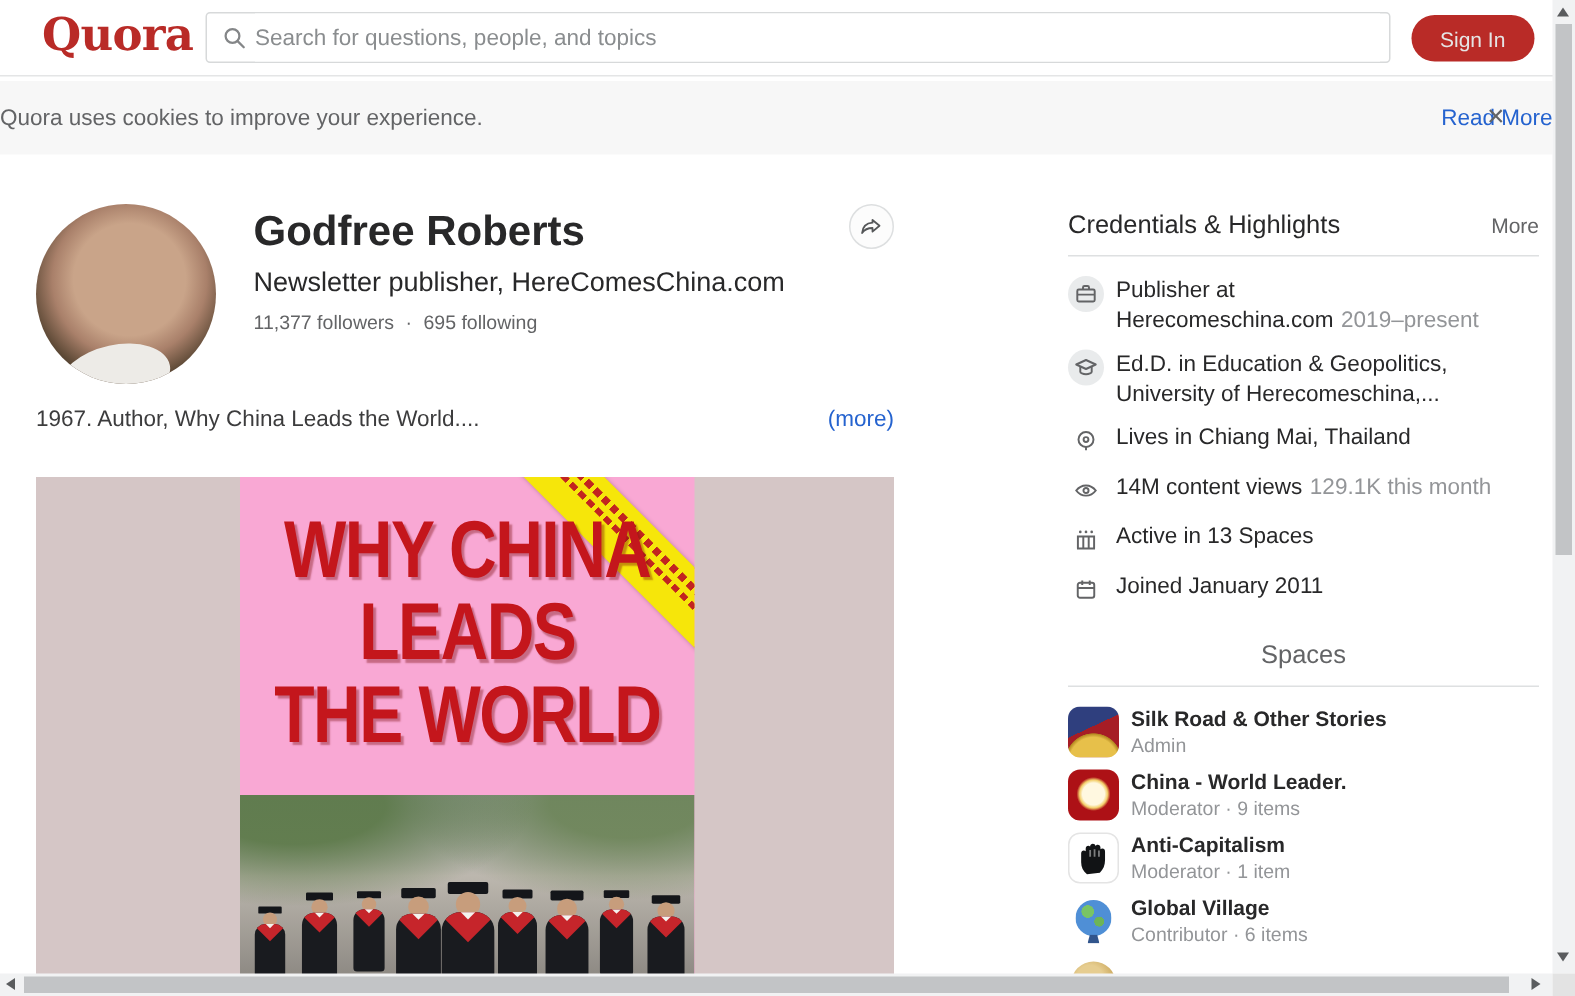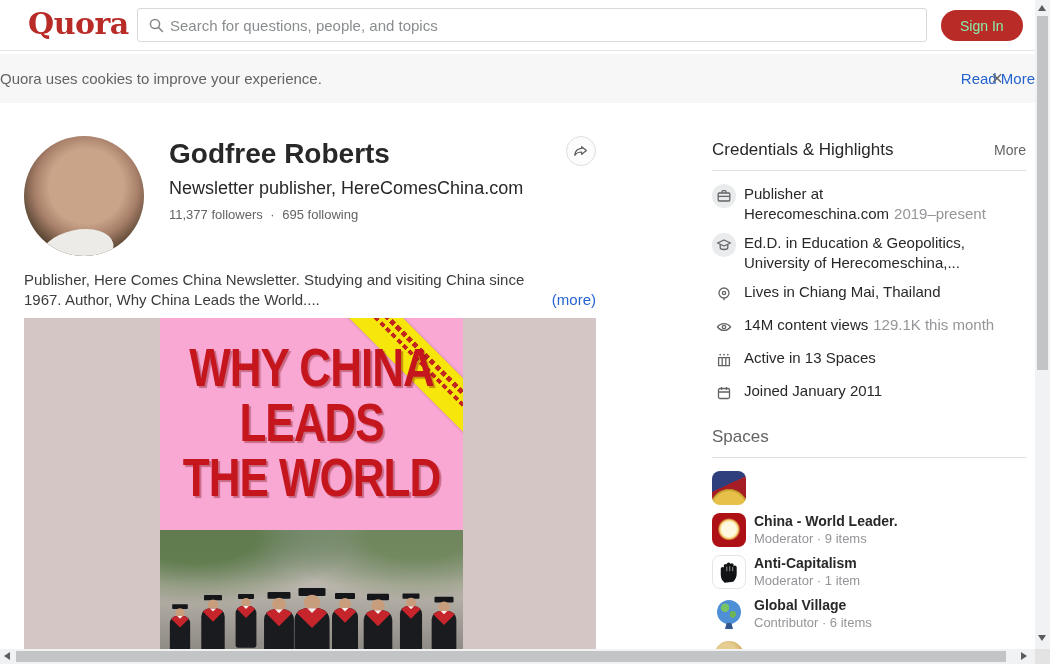--- a/index.html
+++ b/index.html
@@ -13,21 +13,21 @@
     border-bottom:1px solid #e4e5e6; }
   .logo { position:absolute; left:28px; top:6px; font-family:"DejaVu Serif", serif;
     font-weight:700; font-size:30px; color:#b92b27; letter-spacing:-.5px; cursor:pointer; }
   .searchbox { position:absolute; left:137px; top:8px; width:790px; height:34px;
     border:1px solid #d7d9da; border-radius:3px; background:#fff; }
   .searchbox svg { position:absolute; left:10px; top:8px; }
   .searchbox input { position:absolute; left:32px; top:0; width:750px; height:32px; border:0;
     outline:none; font-size:15px; color:#282829; font-family:"Liberation Sans",sans-serif; }
   .searchbox input::placeholder { color:#8a8d8f; }
   .signin { position:absolute; left:941px; top:10px; height:31px; padding:0 19px;
-    background:#b92b27; color:#86efac; border:none; border-radius:16px; font-size:14px;
+    background:#b92b27; color:#e5e5e5; border:none; border-radius:16px; font-size:14px;
     font-family:"Liberation Sans",sans-serif; cursor:pointer; }
 
   
   .cookie { position:absolute; left:0; top:54px; width:1035px; height:49px; background:#f7f7f7;
     display:flex; align-items:center; justify-content:space-between; font-size:15px; color:#636466; }
   .cookie a { color:#2563cf; text-decoration:none; margin-left:6px; cursor:pointer; }
   .cookie .close { position:absolute; right:32px; top:11px; font-size:20px; color:#636466;
     cursor:pointer; line-height:26px; }
 
   
@@ -91,21 +91,21 @@
   .sb-head { display:flex; justify-content:space-between; align-items:baseline; }
   .sb-title { font-size:17px; color:#282829; }
   .sb-more { font-size:14px; color:#636466; cursor:pointer; }
   .sb-divider { border:none; border-top:1px solid #dee0e1; margin:10px 0 13px; }
   .cred-item { display:flex; margin-bottom:9px; }
   .cred-icon-wrap { width:24px; height:24px; flex:0 0 24px; margin-right:8px; display:flex;
     align-items:center; justify-content:center; }
   .cred-icon-wrap.circled { background:#e9ebec; border-radius:50%; }
   .cred-text { font-size:15px; line-height:20px; color:#282829; }
   .muted { color:#939598; margin-left:5px; }
-  .spaces-head { margin-top:22px; }
+  .spaces-head { margin-top:22px;justify-content:center; }
   .sp-title { font-size:17px; color:#636466; }
   .space-item { display:flex; align-items:center; margin-bottom:8px; cursor:pointer; }
   .space-icon { width:34px; height:34px; border-radius:8px; flex:0 0 34px; margin-right:8px;
     position:relative; overflow:hidden; }
   .space-name { font-size:14px; font-weight:700; color:#282829; line-height:17px; }
   .space-role { font-size:13px; color:#939598; line-height:17px; }
   .si-silkroad { background:
       radial-gradient(circle at 50% 108%, #e7c04a 0 40%, #b3861f 46%, rgba(0,0,0,0) 47%),
       linear-gradient(155deg,#2f3f7e 0 42%, #a61d25 42% 100%); }
   .si-china { background:#ad1116; }
@@ -172,21 +172,20 @@
     </svg>
   </div>
   <div class="p-tagline">Newsletter publisher, HereComesChina.com</div>
   <div class="p-counts">
     <span>11,377 followers</span>
     <span class="dot">·</span>
     <span>695 following</span>
   </div>
 
   <div class="bio">
-    <div>Publisher, Here Comes China Newsletter. Studying and visiting China since</div>
     <div class="bio-line2">
       <span>1967. Author, Why China Leads the World....</span>
       <span class="more">(more)</span>
     </div>
   </div>
 
   <figure class="bookframe">
     <div class="cover">
       <div class="ribbon">
           <i></i>
@@ -337,20 +336,24 @@
       </div>
     </div>
 
     <div class="sb-head spaces-head">
       <span class="sp-title">Spaces</span>
     </div>
     <hr class="sb-divider">
 
     <div class="space-item">
       <div class="space-icon si-silkroad"></div>
+      <div>
+        <div class="space-name">Silk Road &amp; Other Stories</div>
+        <div class="space-role">Admin</div>
+      </div>
     </div>
 
     <div class="space-item">
       <div class="space-icon si-china"></div>
       <div>
         <div class="space-name">China - World Leader.</div>
         <div class="space-role">Moderator · 9 items</div>
       </div>
     </div>
 

